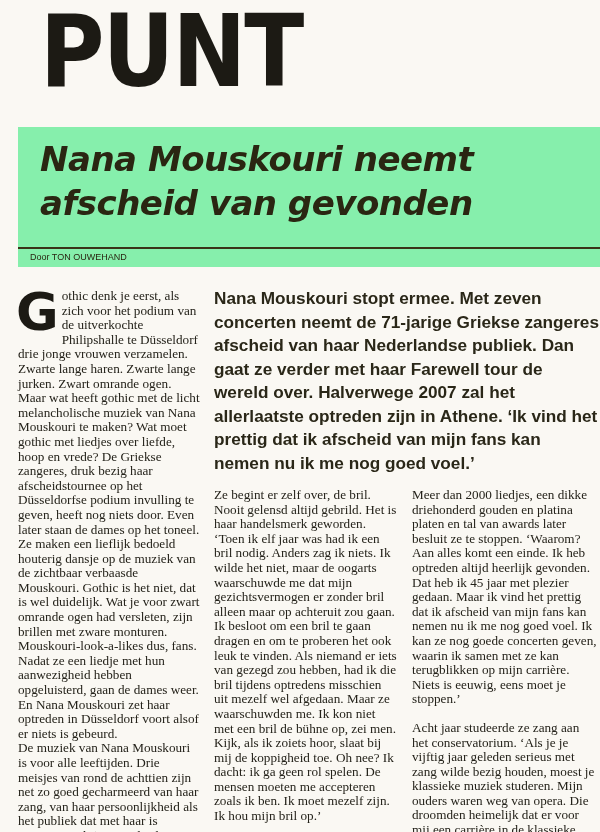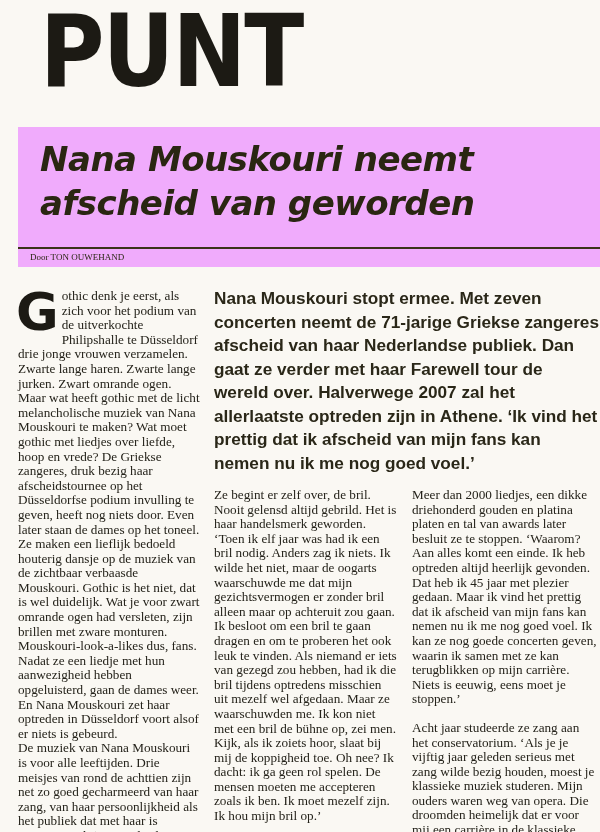--- a/index.html
+++ b/index.html
@@ -15,37 +15,37 @@
     font-weight: bold;
     font-size: 100px;
     line-height: 100px;
     letter-spacing: -2px;
     color: #1c1a14;
     transform: scaleX(0.88);
     transform-origin: left top;
   }
   .headline-band {
     position: absolute; left: 18px; top: 127px; width: 582px; height: 140px;
-    background: #f0abfc;
+    background: #86efac;
   }
   .headline {
     position: absolute; left: 22px; top: 10px;
     font-family: "DejaVu Sans", sans-serif;
     font-style: italic; font-weight: bold;
     font-size: 34px; line-height: 44px;
     color: #2a2612;
     letter-spacing: -0.5px;
   }
   .band-rule {
     position: absolute; left: 0; right: 0; top: 120px; height: 1.5px;
     background: #3a3318;
   }
   .byline {
     position: absolute; left: 12px; top: 125px;
-    font-family: Liberation Serif, serif;
+    font-family: Liberation Sans, sans-serif;
     font-size: 9px; color: #2a2612;
   }
   .intro {
     position: absolute; left: 214px; top: 287px; width: 386px;
     font-family: Liberation Sans, sans-serif;
     font-weight: bold;
     font-size: 17.2px; line-height: 23.5px;
     color: #2a2718;
   }
   .col {
@@ -69,21 +69,21 @@
   .gap { height: 14px; }
 </style>
 </head>
 <body>
 
 <div class="section-title">PUNT</div>
 
 <div class="headline-band">
   <div class="headline">
     <div>Nana Mouskouri neemt</div>
-    <div>afscheid van geworden</div>
+    <div>afscheid van gevonden</div>
   </div>
   <div class="band-rule"></div>
   <div class="byline">Door TON OUWEHAND</div>
 </div>
 
 <div class="intro">Nana Mouskouri stopt ermee. Met zeven concerten neemt de 71-jarige Griekse zangeres afscheid van haar Nederlandse publiek. Dan gaat ze verder met haar Farewell tour de wereld over. Halverwege 2007 zal het allerlaatste optreden zijn in Athene. ‘Ik vind het prettig dat ik afscheid van mijn fans kan nemen nu ik me nog goed voel.’</div>
 
 <div class="col col1">
   <p><span class="dropcap">G</span><span>othic denk je eerst, als zich voor het podium van de uitverkochte Philipshalle te Düsseldorf drie jonge vrouwen verzamelen. Zwarte lange haren. Zwarte lange jurken. Zwart omrande ogen. Maar wat heeft gothic met de licht melancholische muziek van Nana Mouskouri te maken? Wat moet gothic met liedjes over liefde, hoop en vrede? De Griekse zangeres, druk bezig haar afscheidstournee op het Düsseldorfse podium invulling te geven, heeft nog niets door. Even later staan de dames op het toneel. Ze maken een lieflijk bedoeld houterig dansje op de muziek van de zichtbaar verbaasde Mouskouri. Gothic is het niet, dat is wel duidelijk. Wat je voor zwart omrande ogen had versleten, zijn brillen met zware monturen. Mouskouri-look-a-likes dus, fans. Nadat ze een liedje met hun aanwezigheid hebben opgeluisterd, gaan de dames weer. En Nana Mouskouri zet haar optreden in Düsseldorf voort alsof er niets is gebeurd.</span></p>
   <p>De muziek van Nana Mouskouri is voor alle leeftijden. Drie meisjes van rond de achttien zijn net zo goed gecharmeerd van haar zang, van haar persoonlijkheid als het publiek dat met haar is meegegroeid. ‘Dat is altijd zo geweest. Toen ik zelf jong was had ik veel leeftijdsgenoten in het publiek, maar ik sprak ook veel ouderen aan. Ik viel natuurlijk op. Een jonge moeder, die haar baby meenam op tournee. En dan zo’n grote bril op. Wie deed dat? Veel publiek is met me meegegroeid de afgelopen 45 jaar, maar er zijn ook altijd veel jongeren bijgekomen. Dat komt</p>

